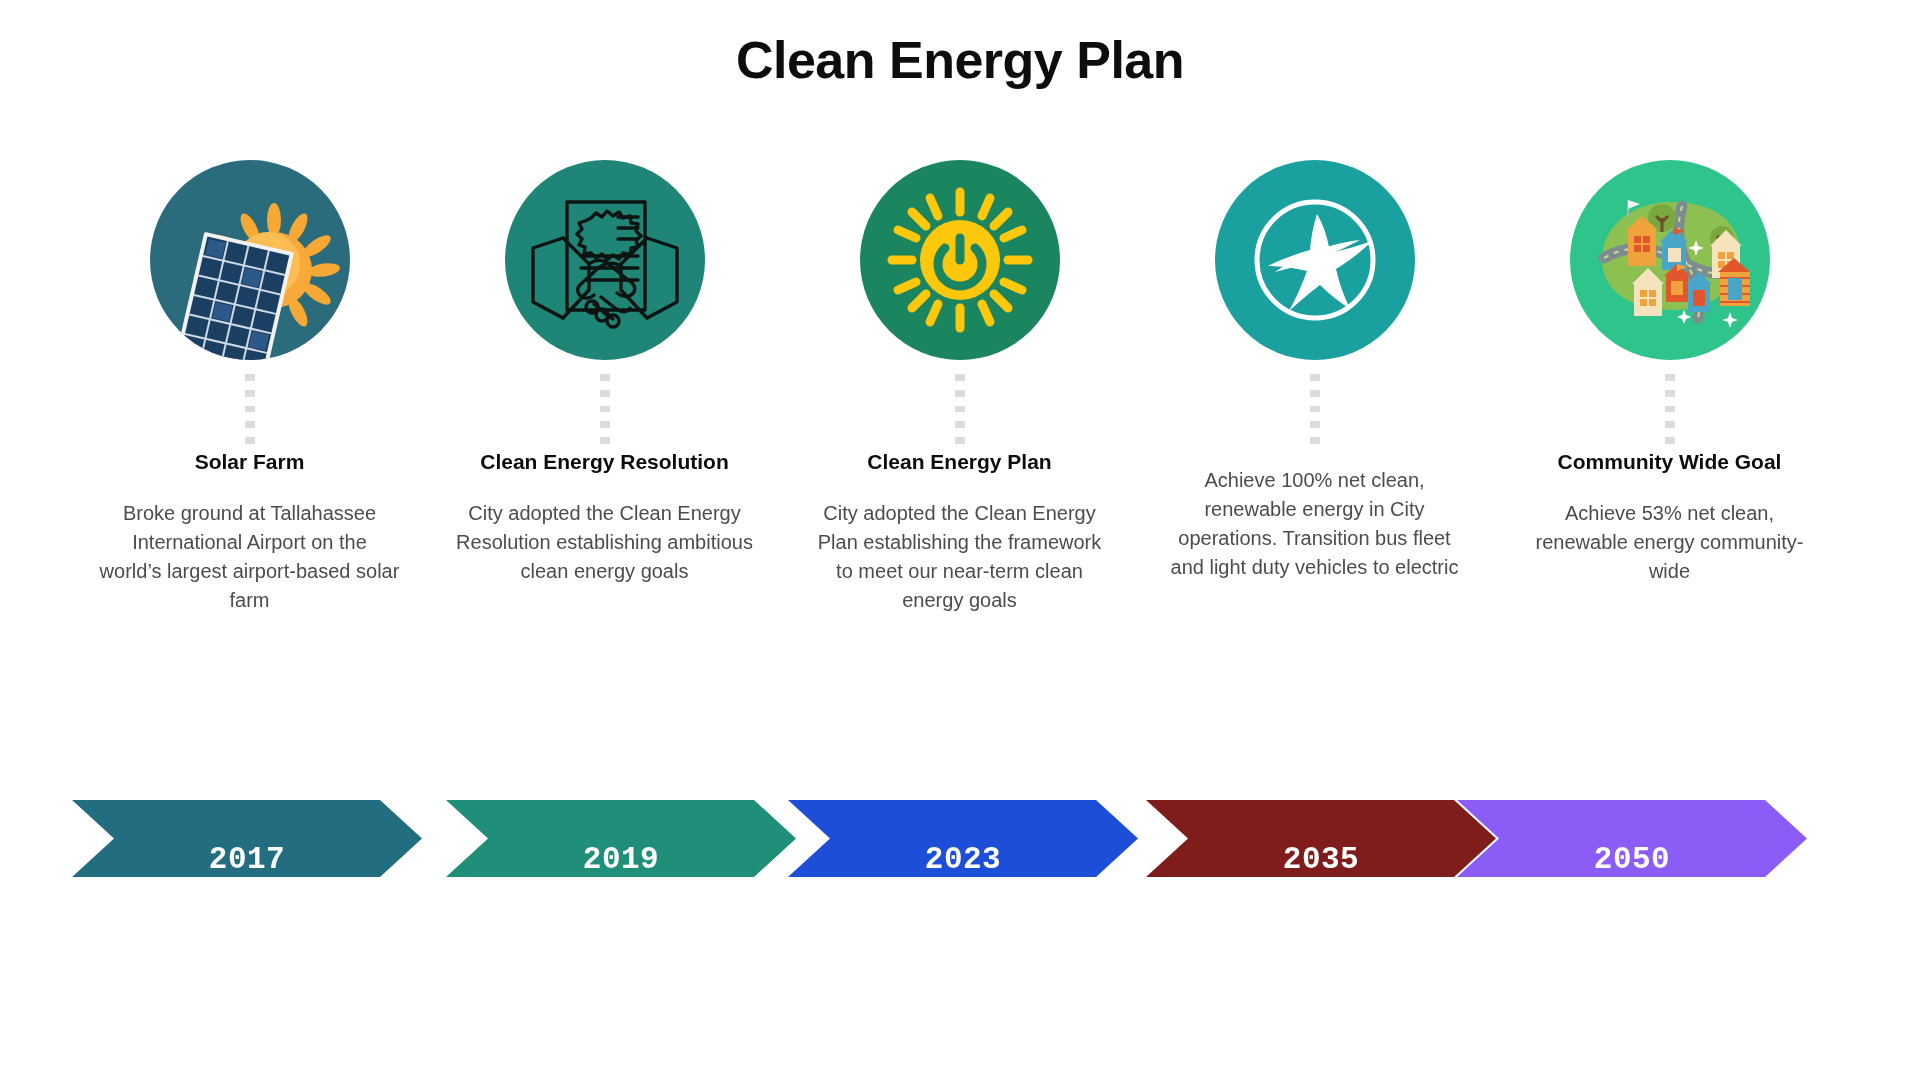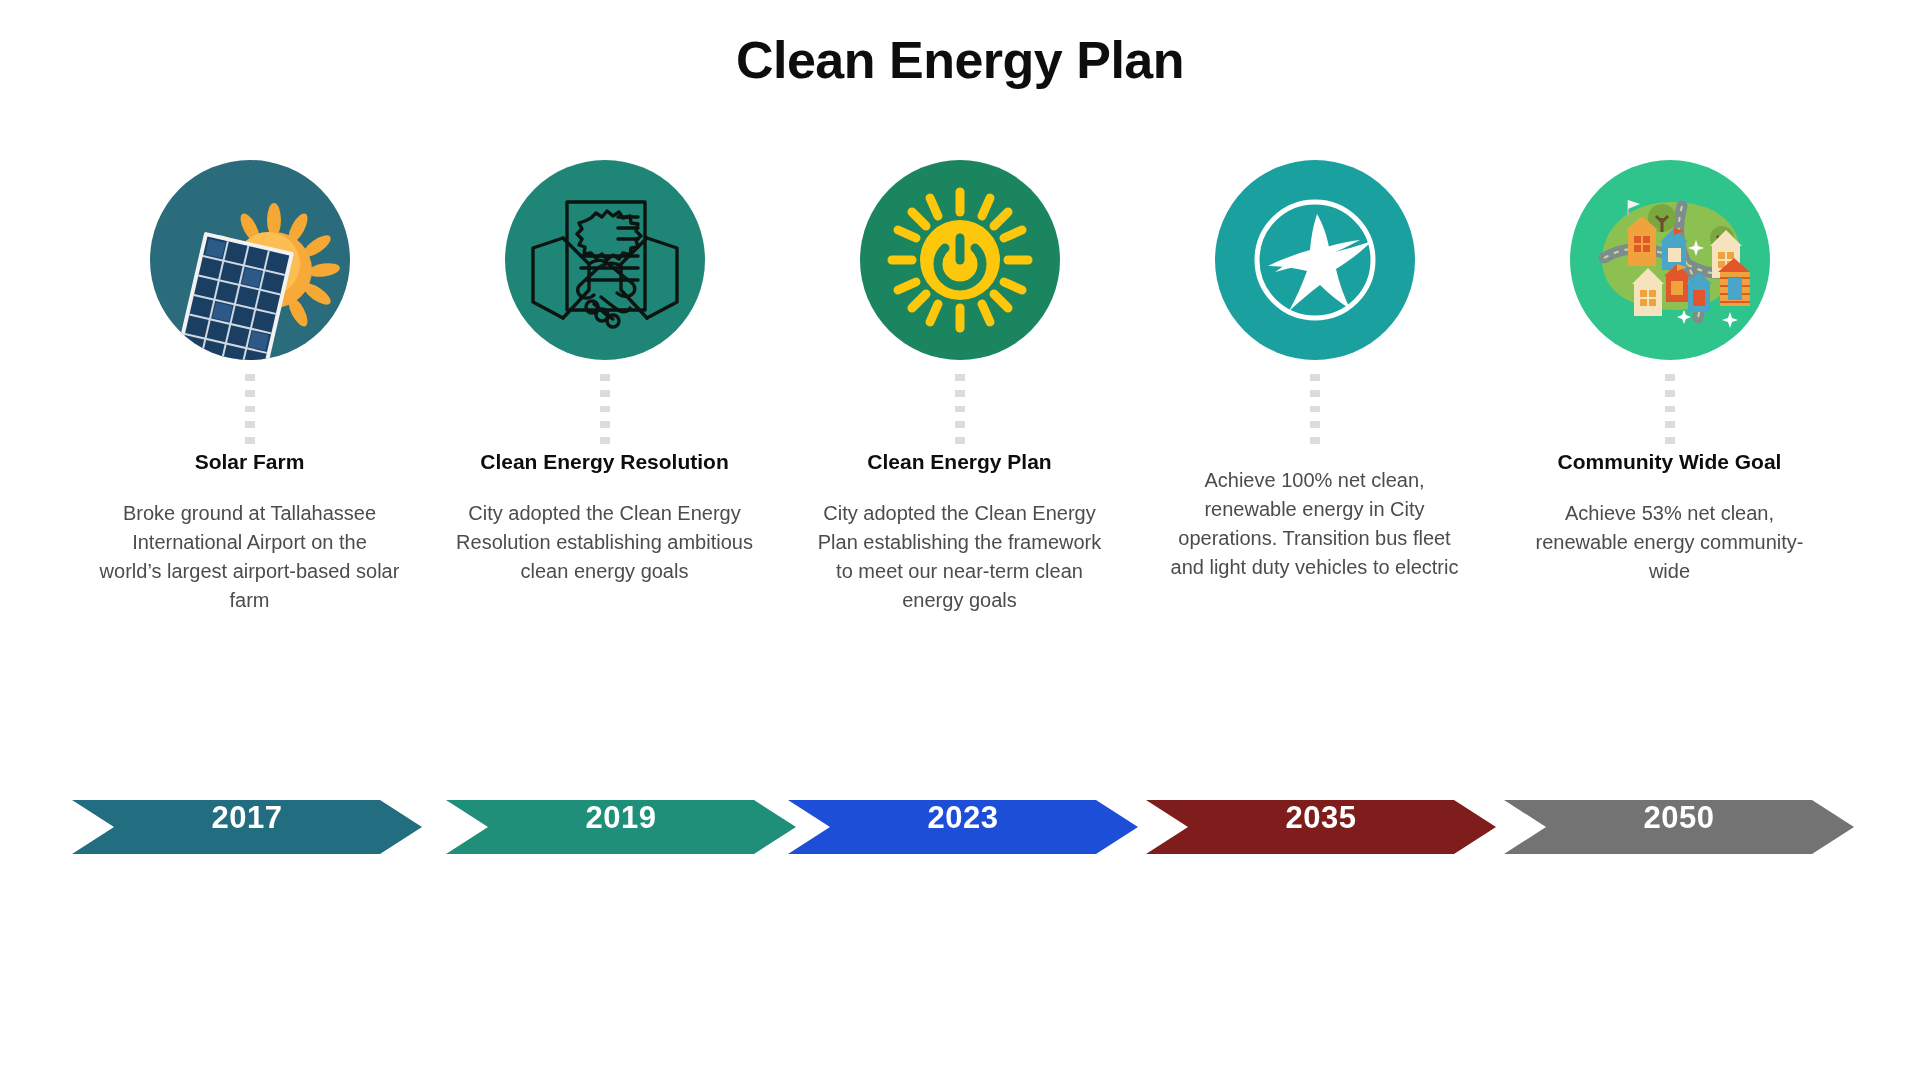--- a/index.html
+++ b/index.html
@@ -91,25 +91,26 @@
   .years {
     position: absolute;
     top: 800px;
     left: 0px;
     width: 1920px;
     height: 76px;
   }
   .chev {
     position: absolute;
     top: 0;
-    height: 54px;
-    display: flex;
-    align-items: flex-start;
+    height: 77px;
+    display: flex;
+    align-items: flex-end;
     justify-content: center;
     clip-path: polygon(0 0, calc(100% - 42px) 0, 100% 50%, calc(100% - 42px) 100%, 0 100%, 42px 50%);
+    font-family: Liberation Mono, monospace;
   }
   .chev-label {
     color: #ffffff;
     font-size: 31px;
     font-weight: bold;
     letter-spacing: 0.5px;
   }
 </style>
 </head>
 <body>
@@ -362,16 +363,16 @@
   </div>
   <div class="chev" style="left:446px; width:350px; background:#1f8f79">
     <span class="chev-label">2019</span>
   </div>
   <div class="chev" style="left:788px; width:350px; background:#1d4ed8">
     <span class="chev-label">2023</span>
   </div>
   <div class="chev" style="left:1146px; width:350px; background:#7f1d1d">
     <span class="chev-label">2035</span>
   </div>
-  <div class="chev" style="left:1504px; width:350px; background:#737373">
+  <div class="chev" style="left:1457px; width:350px; background:#8b5cf6">
     <span class="chev-label">2050</span>
   </div>
 </div>
 
 </body></html>

